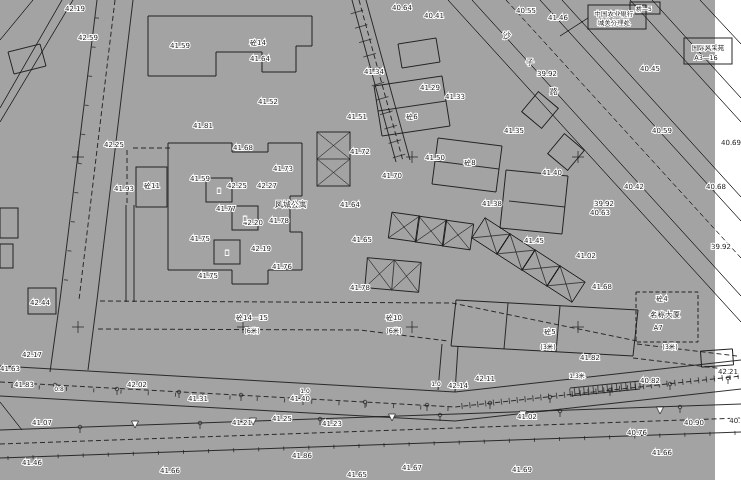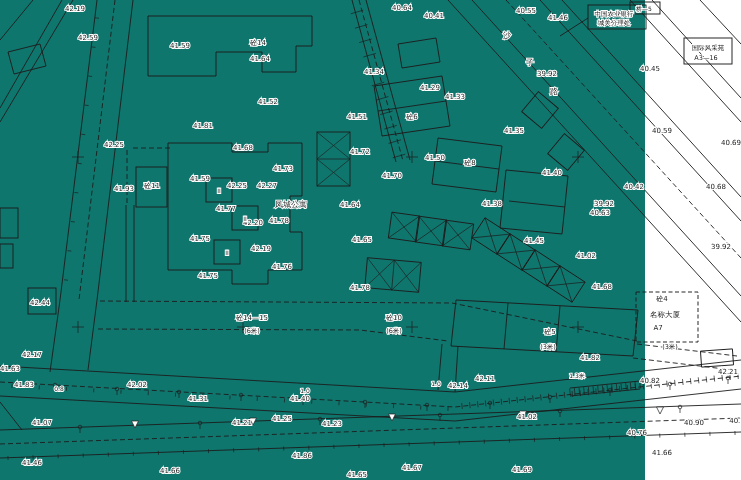--- a/index.html
+++ b/index.html
@@ -1,20 +1,20 @@
 <!DOCTYPE html>
 <html><head>
 <meta charset="utf-8">
 <style>
   html,body{margin:0;padding:0;}
   body{
     width:741px;height:480px;background:#ffffff;overflow:hidden;
     font-family:"DejaVu Sans", sans-serif;
   }
-  .stage{position:relative;width:645px;height:480px;background:#0f766e;}
+  .stage{position:relative;width:715px;height:480px;background:#a3a3a3;}
   svg{display:block;}
   svg text{font-family:"DejaVu Sans", sans-serif;}
 </style>
 </head>
 <body>
 
 <div class="stage">
   <svg id="map-svg" xmlns="http://www.w3.org/2000/svg" viewBox="0 0 741 480" width="741" height="480">
       <g>
         <line x1="363.24" y1="10.18" x2="350.76" y2="13.82" stroke="#1c1c1c" stroke-width="0.7"></line>

